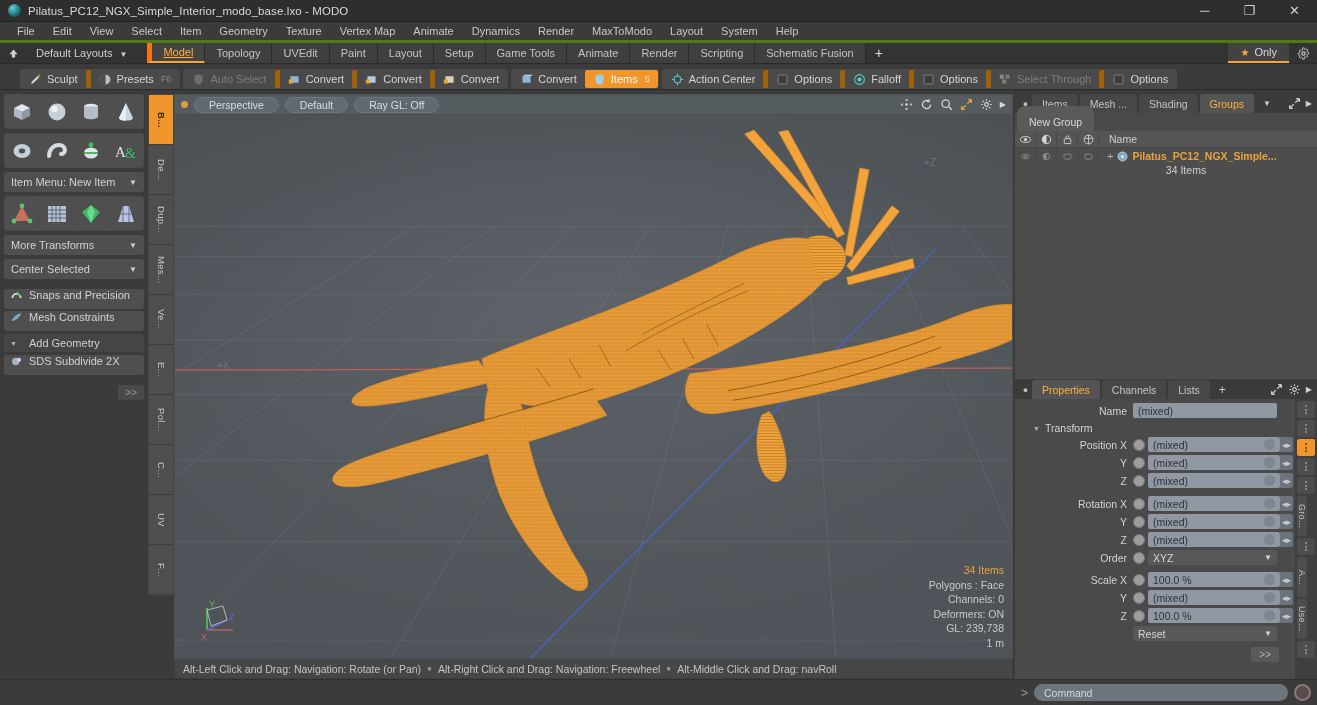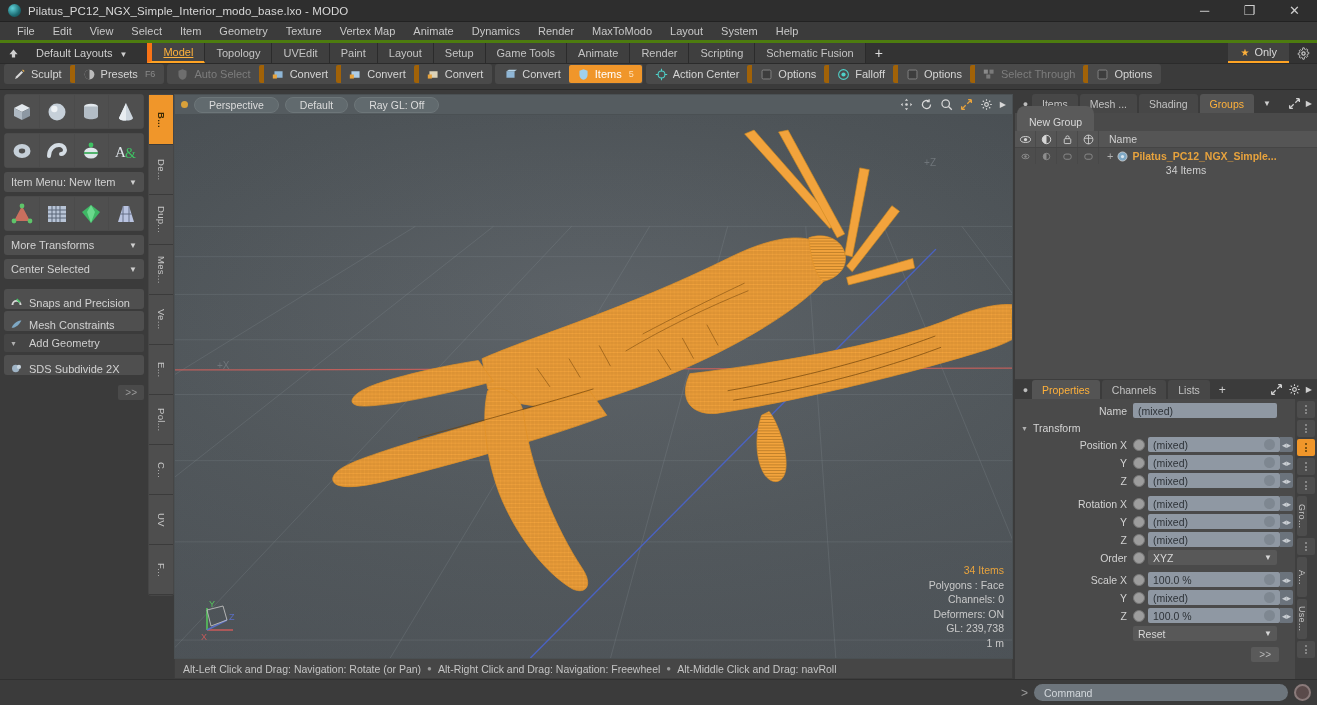--- a/index.html
+++ b/index.html
@@ -63,22 +63,22 @@
   .lb-right { margin-left: auto; display: flex; align-items: stretch; height: 100%; }
   .lb-only {
     display: flex; align-items: center; gap: 5px; padding: 0 12px; background: #424242;
     border-bottom: 2px solid #ffa424; color: #d9d9d9; font-size: 11px;
   }
   .star { color: #ffb13b; font-size: 10px; }
   .lb-gear { width: 28px; display: flex; align-items: center; justify-content: center; color: #c9c9c9; }
 
   
   .toolbar {
-    height: 26px; flex: 0 0 26px; background: #3b3b3b; display: flex; align-items: flex-start;
-    gap: 3px; padding: 0 4px; border-bottom: 1px solid #2a2a2a;
+    height: 26px; flex: 0 0 26px; background: #3b3b3b; display: flex; align-items: flex-end;
+    gap: 3px; padding: 0 20px; border-bottom: 1px solid #2a2a2a;
   }
   .tgroup {
     display: flex; align-items: center; height: 20px; background: #4a4a4a;
     border-radius: 3px; padding: 0 1px;
   }
   .tbtn {
     display: flex; align-items: center; gap: 5px; padding: 0 8px; height: 18px;
     font-size: 11px; color: #d4d4d4; border-radius: 2px; white-space: nowrap;
   }
   .tbtn.sep { border-left: 5px solid #a16207; }
@@ -95,21 +95,21 @@
   .leftpanel { width: 148px; flex: 0 0 148px; background: #3b3b3b; padding: 4px 4px 0 4px; }
   .lgrid { display: grid; grid-template-columns: repeat(4, 1fr); gap: 1px; background: #4b4b4b;
            border: 1px solid #4b4b4b; border-radius: 3px; margin-bottom: 4px; }
   .lcell { height: 33px; background: #4f4f4f; display: flex; align-items: center; justify-content: center; }
   .ldrop {
     height: 20px; background: #4f4f4f; border-radius: 3px; display: flex; align-items: center;
     padding: 0 7px; font-size: 11px; color: #d2d2d2; margin-bottom: 4px; position: relative;
   }
   .ldrop .caret { margin-left: auto; font-size: 8px; color: #cfcfcf; }
   .lrow {
-    height: 20px; background: #4f4f4f; border-radius: 3px; display: flex; align-items: flex-end;
+    height: 20px; background: #4f4f4f; border-radius: 3px; display: flex; align-items: flex-start;
     gap: 6px; padding: 0 6px; font-size: 11px; color: #d2d2d2; margin-bottom: 2px;
   }
   .lsection {
     height: 18px; display: flex; align-items: center; gap: 12px; font-size: 11px;
     color: #cfcfcf; background: #454545; border-radius: 2px; padding: 0 6px; margin: 3px 0 3px 0;
   }
   .tri { font-size: 7px; color: #b0b0b0; }
   .lmore { display: flex; justify-content: flex-end; margin-top: 10px; }
   .lmore .bb {
     background: #4a4a4a; color: #9a9a9a; font-size: 10px; padding: 2px 7px; border-radius: 2px;
@@ -211,21 +211,21 @@
     display: flex; align-items: center; padding: 0 5px; font-size: 10.5px; color: #2e3338;
   }
   .pfield.plain { background: #585858; color: #d7d7d7; }
   .pknob { width: 12px; height: 12px; border-radius: 50%; background: #9d9d9d;
            border: 1px solid #777; margin-right: 3px; flex: 0 0 12px; }
   .pmini { width: 11px; height: 11px; border-radius: 50%; background: #7e8791;
            margin-left: auto; flex: 0 0 11px; }
   .parrow { width: 13px; flex: 0 0 13px; display: flex; align-items: center; justify-content: center;
             color: #c8cdd2; font-size: 9px; background: #6b737c; height: 15px; border-radius: 0 2px 2px 0; }
   .psection { display: flex; align-items: center; gap: 5px; font-size: 10.5px; color: #d5d5d5;
-              height: 16px; padding-left: 6px; }
+              height: 16px; padding-left: 18px; }
   .pmore { display: flex; justify-content: flex-end; padding: 4px 14px 0 0; }
   .pmore .bb { background: #5a5a5a; color: #b8b8b8; font-size: 10px; padding: 2px 8px; border-radius: 2px; }
   .rstrip { width: 22px; flex: 0 0 22px; background: #3f3f3f; padding: 2px 2px; }
   .rchip { height: 17px; background: #4d4d4d; border-radius: 2px; margin-bottom: 2px;
            display: flex; align-items: center; justify-content: center; }
   .rchip.active { background: #f0962a; }
   .rchip.tall { height: 40px; writing-mode: vertical-rl; font-size: 9px; color: #c4c4c4;
                 letter-spacing: .3px; }
   .dots { display: flex; flex-direction: column; gap: 1.5px; }
   .dots i { width: 2px; height: 2px; background: #9a9a9a; display: block; border-radius: 50%; }

